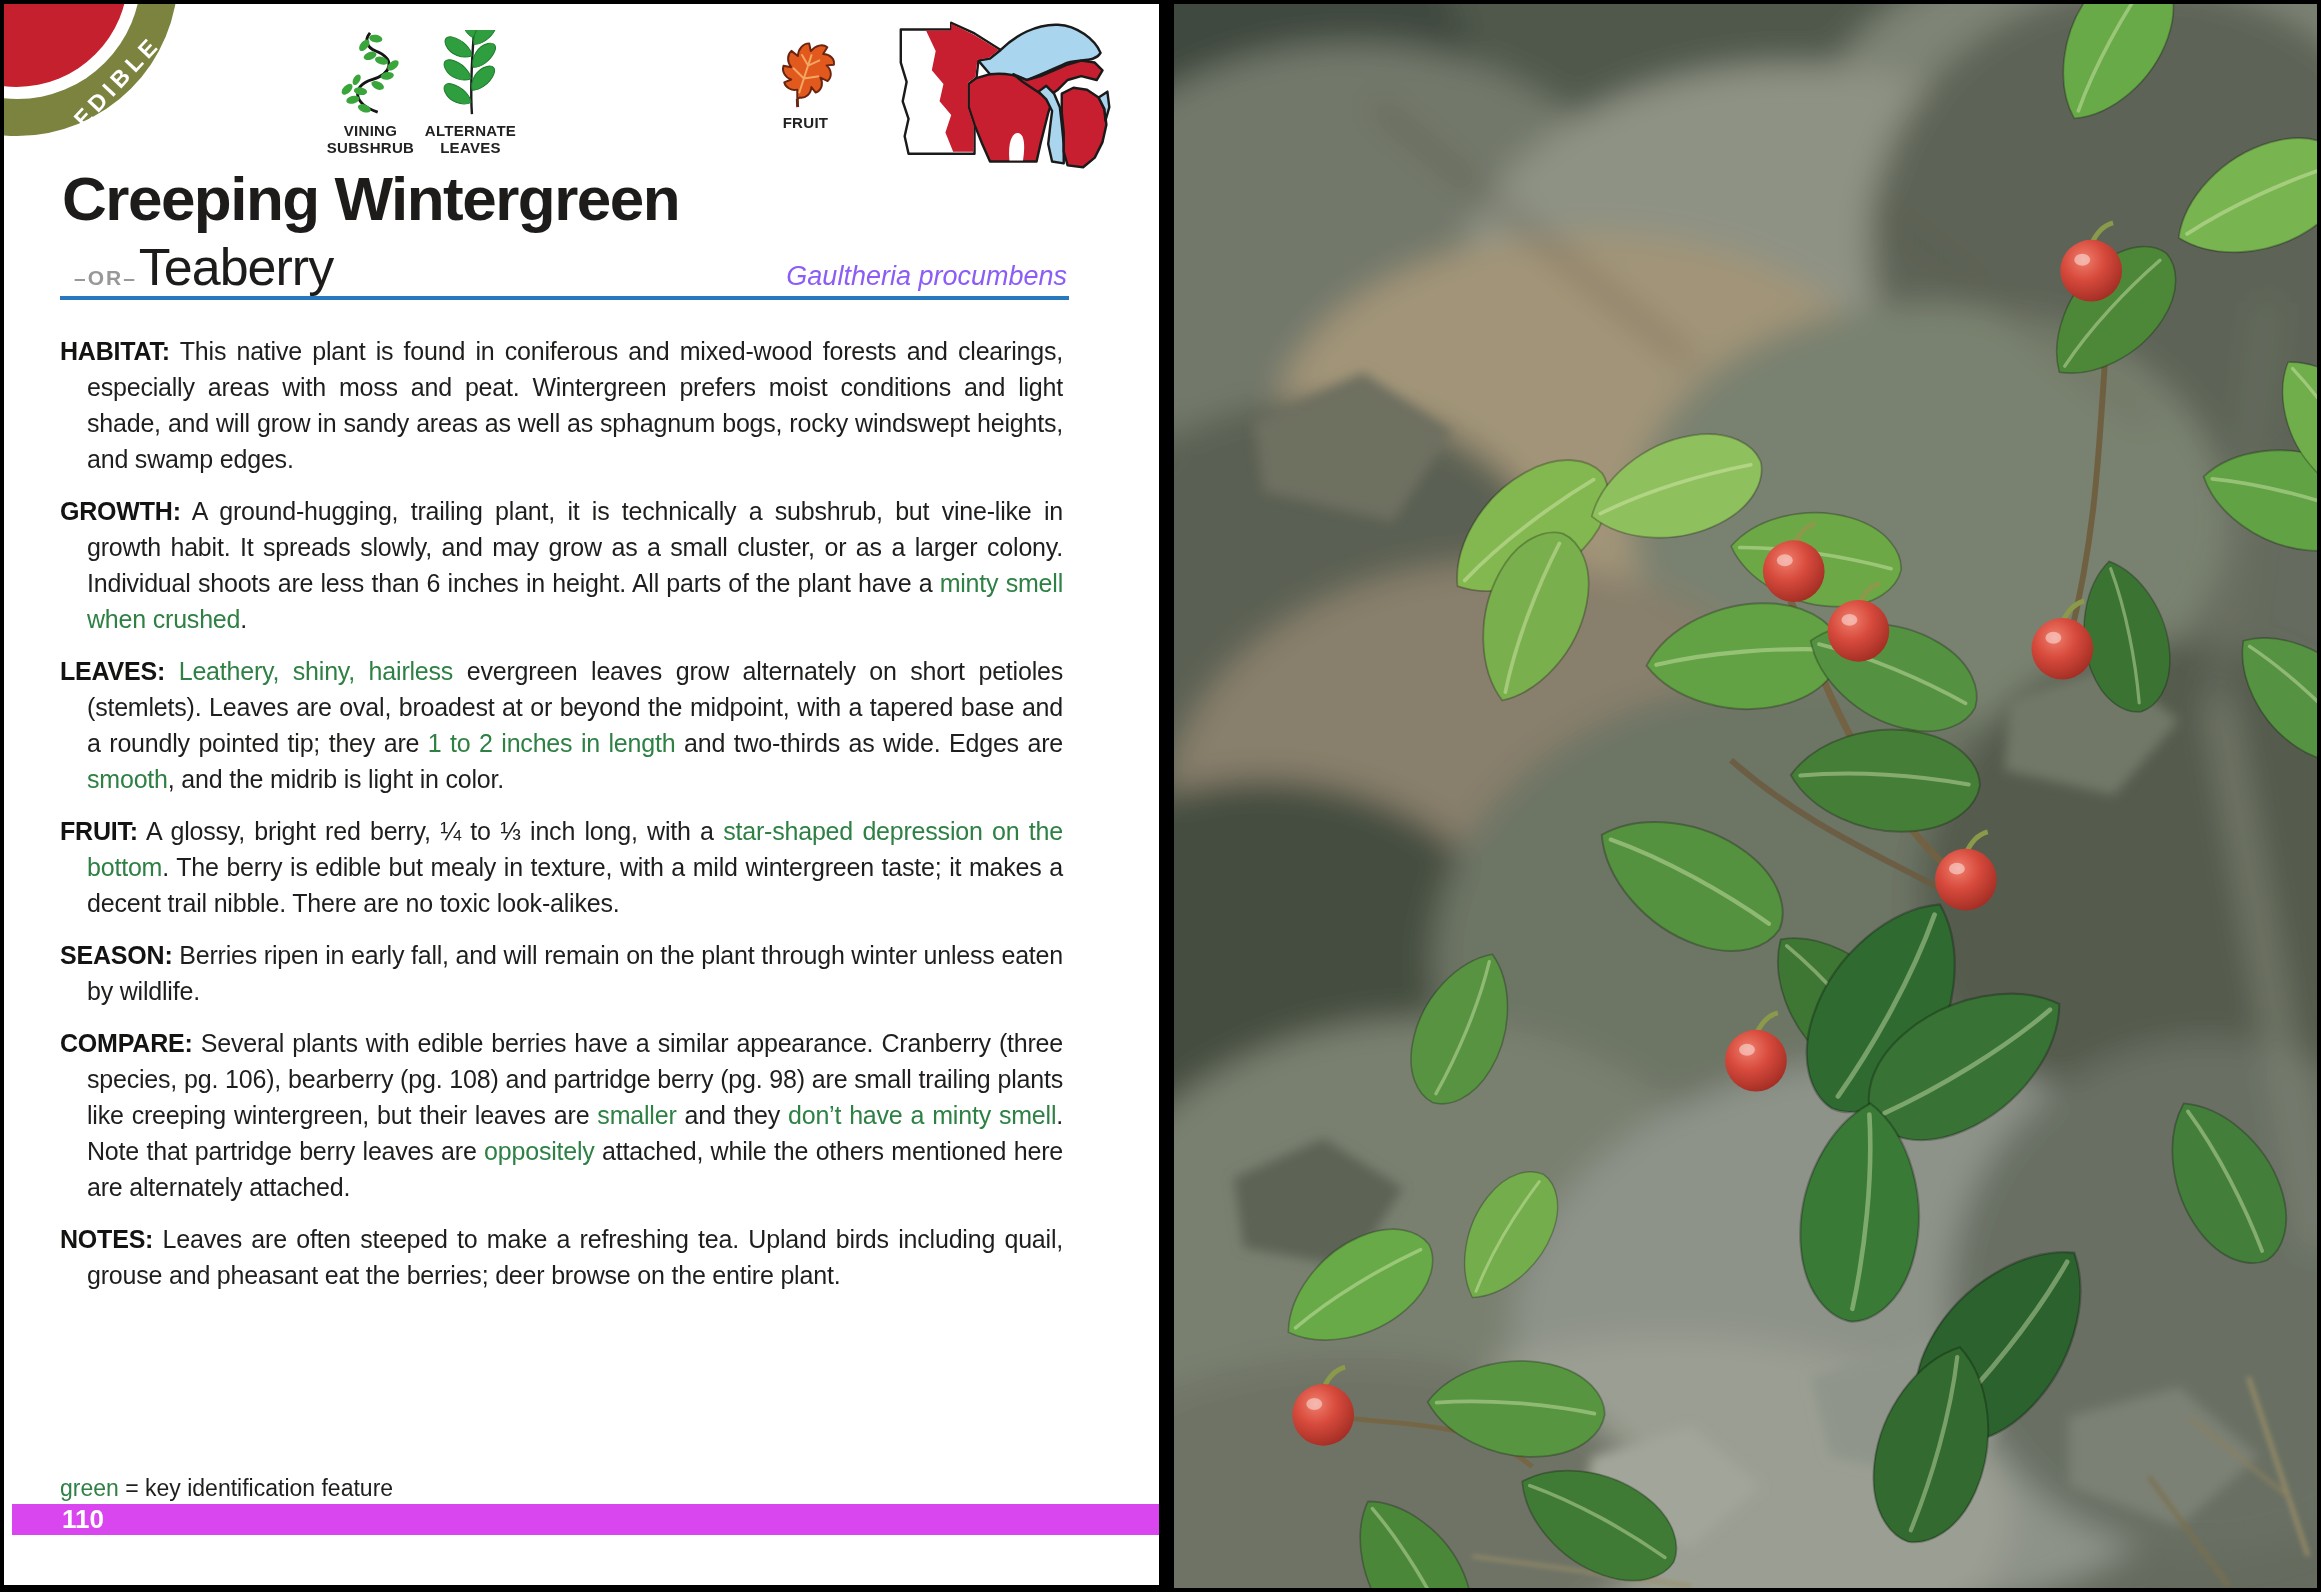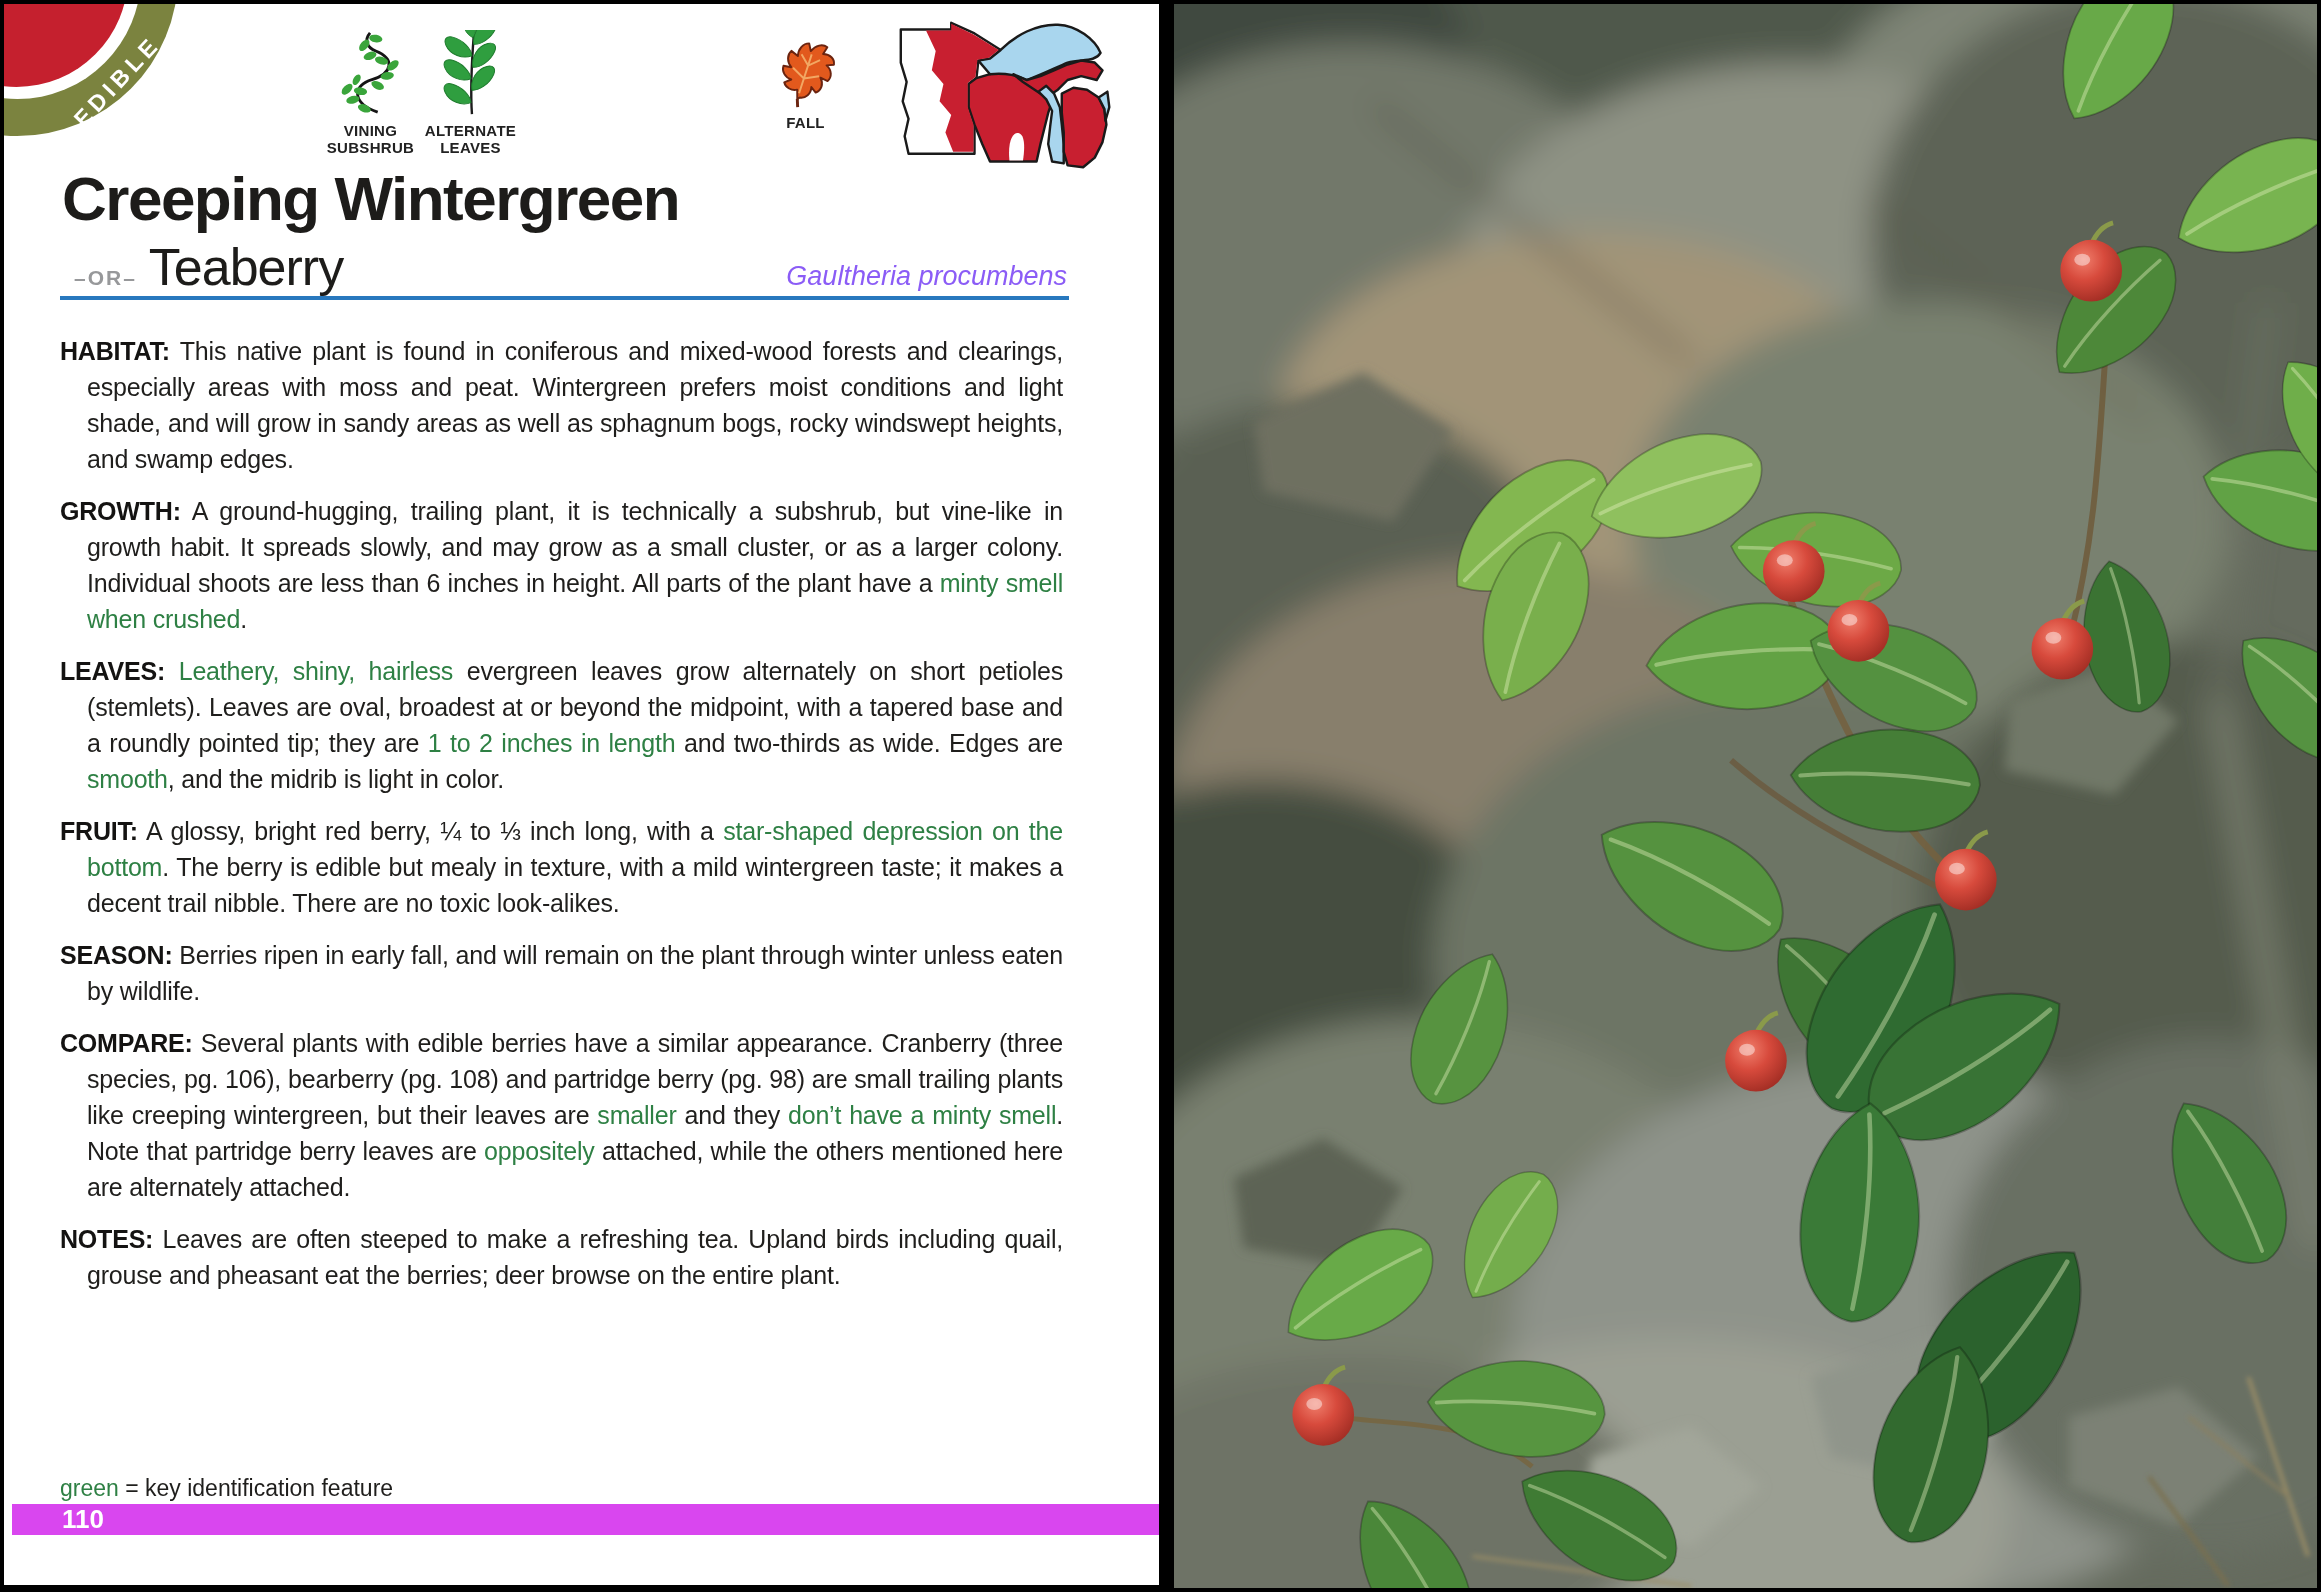--- a/index.html
+++ b/index.html
@@ -20,21 +20,21 @@
   .icon-block{position:absolute;display:flex;flex-direction:column;align-items:center}
   .icon-label{font-size:15px;font-weight:700;color:#222;text-align:center;
               line-height:17px;letter-spacing:0.3px;margin-top:6px}
   #icon-vining{left:301px;top:26px;width:131px}
   #icon-alternate{left:406px;top:26px;width:121px}
   #icon-fall{left:746px;top:32px;width:111px}
   #range-map{position:absolute;left:862px;top:12px}
 
   .title-main{position:absolute;left:58px;top:162px;margin:0;font-size:62px;line-height:1.05;
               font-weight:800;letter-spacing:-1.5px;color:#1d1c1a}
-  .title-row2{position:absolute;left:70px;top:233px;display:flex;align-items:baseline;gap:12px}
+  .title-row2{position:absolute;left:70px;top:233px;display:flex;align-items:baseline;gap:2px}
   .or-label{font-size:21px;font-weight:700;color:#97989a;letter-spacing:2px}
   .title-alt{font-size:52px;font-weight:400;letter-spacing:-1px;color:#1d1c1a}
   .species{position:absolute;right:92px;top:257px;font-size:27px;font-style:italic;color:#8b5cf6}
   .rule{position:absolute;left:56px;top:292px;width:1009px;height:4px;background:#2878be}
 
   .sections{position:absolute;left:56px;top:329px;width:1011px}
   .para{margin:0 8px 16px 0;font-size:25px;line-height:36px;color:#1f1e1c;
         text-align:justify;padding-left:27px;text-indent:-27px;letter-spacing:-0.2px}
   .para .lbl{font-weight:700;color:#141312}
   .green{color:#2e8044}
@@ -103,21 +103,21 @@
 
   <div class="icon-block" id="icon-fall">
     <svg width="72" height="72" viewBox="0 0 74 74">
       <g transform="rotate(18 37 37)">
         <path fill="#e2591d" stroke="#6b2410" stroke-width="2" stroke-linejoin="round" d="M37 66 L34 57 C29 60 22 59 19 54 L25 49 C18 49 13 44 13 38 L21 37 C15 33 13 26 16 21 L24 24 C22 17 25 10 31 8 L35 15 C38 8 44 4 50 6 L48 14 C55 12 61 15 62 21 L55 24 C62 27 64 34 61 39 L53 38 C58 43 58 50 53 54 L47 50 C49 57 45 63 39 64 Z"></path>
         <path stroke="#f2a763" stroke-width="2" fill="none" d="M37 60 L37 18 M37 44 L23 37 M37 44 L51 37 M37 30 L27 21 M37 30 L47 21"></path>
         <path d="M37 66 L40 74" stroke="#6b2410" stroke-width="3"></path>
       </g>
     </svg>
     <div class="icon-label">
-      <div>FALL</div>
+      <div>FRUIT</div>
     </div>
   </div>
 
   <svg id="range-map" width="249" height="161" viewBox="0 0 245 166">
     <g stroke="#1a1a1a" stroke-width="2.5" stroke-linejoin="round">
 
       <path fill="#ffffff" d="M30 14 L82 14 L82 7 L106 18 L133 35 L122 44 L110 46 L108 64 L100 70 L100 94 L106 112 L106 142 L38 142 L34 124 L38 106 L32 88 L36 68 L30 48 Z"></path>
 
       <path fill="#c81f30" d="M100 70 L108 64 L122 60 L134 56 L146 60 L160 66 L172 76 L186 88 L182 100 L178 116 L174 132 L170 150 L122 150 L114 132 L106 112 L100 94 Z"></path>
 

